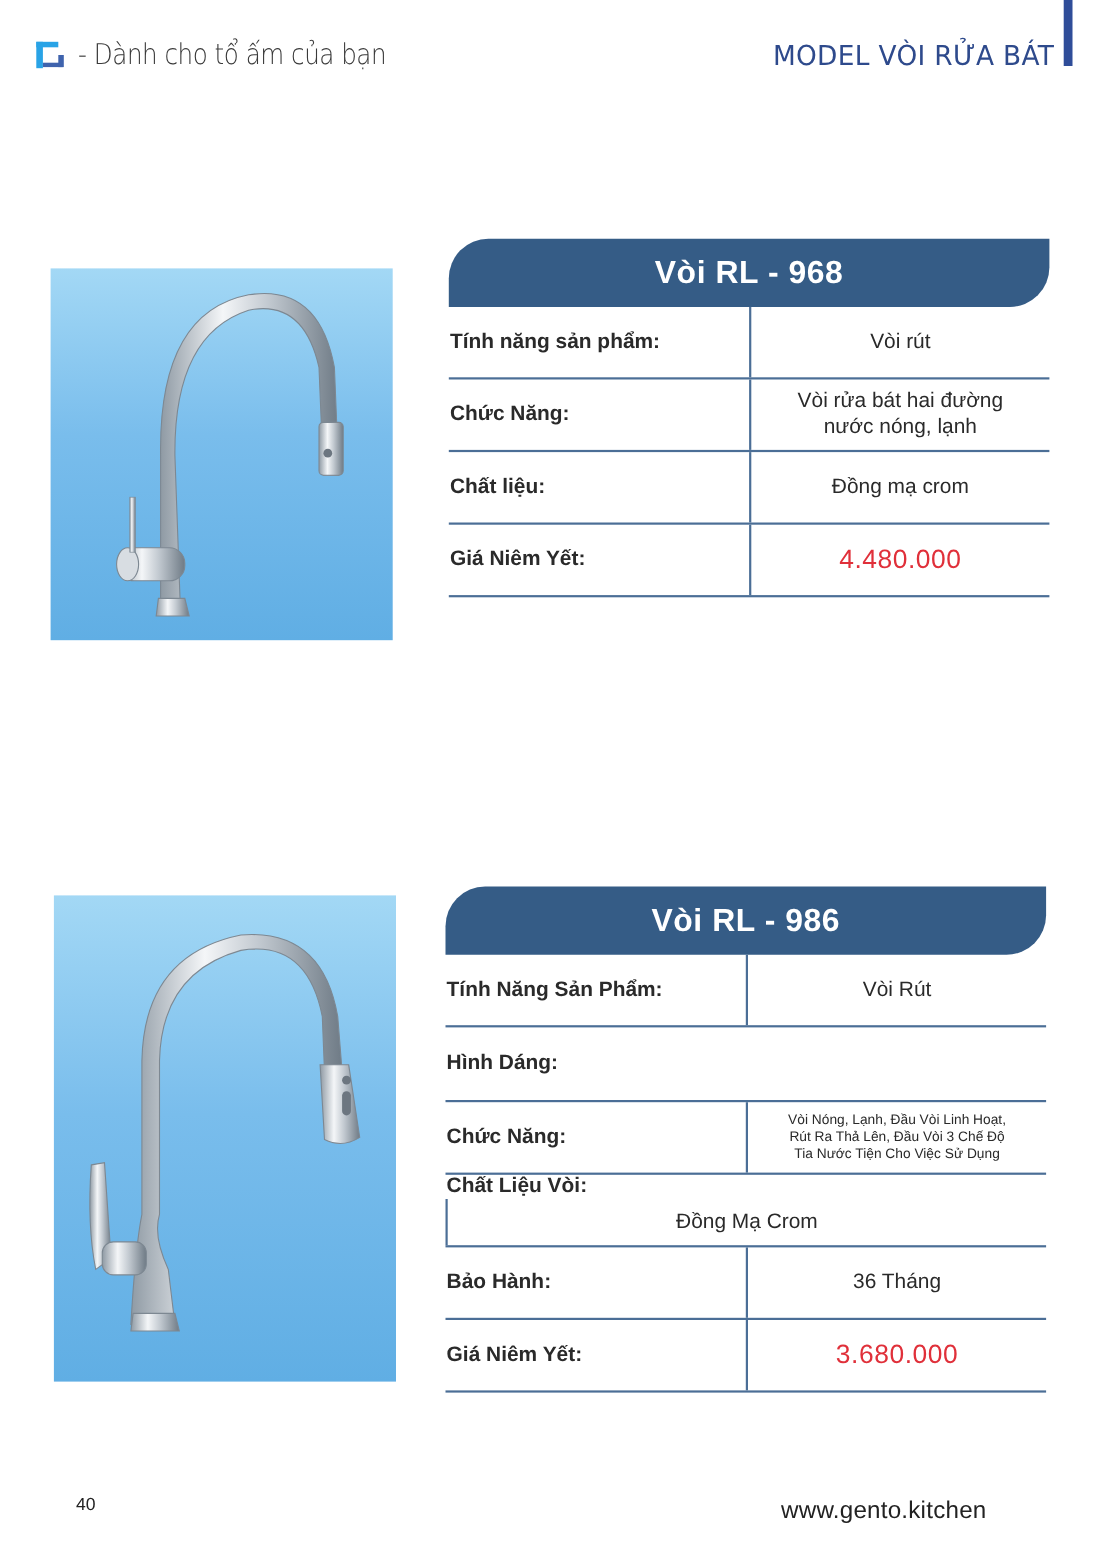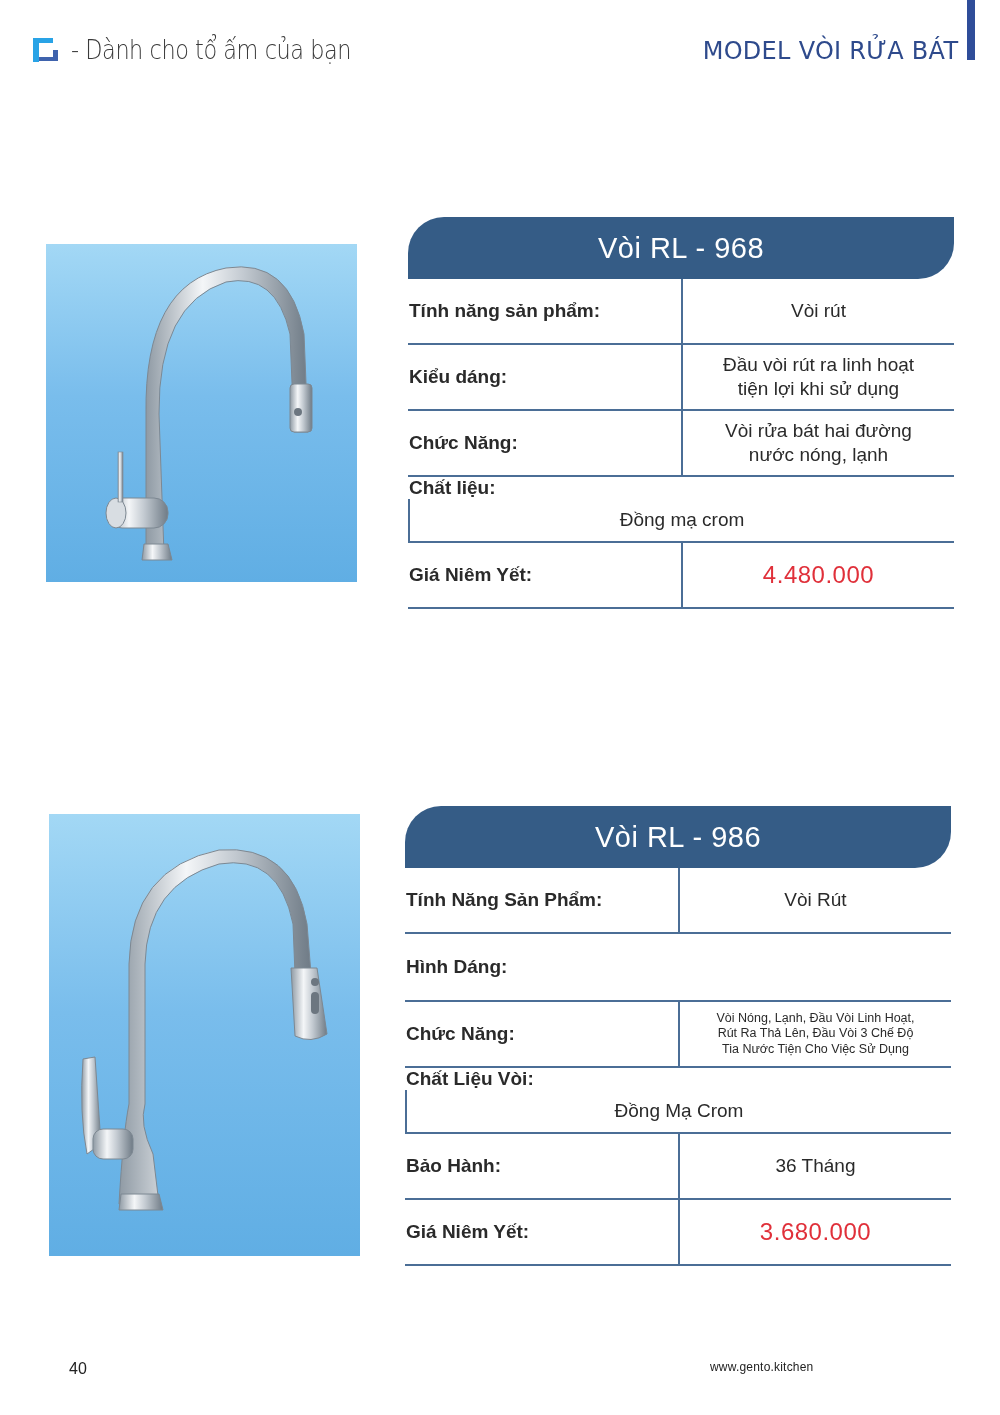--- a/index.html
+++ b/index.html
@@ -18,30 +18,30 @@
   .hdr-right { position: absolute; right: 42px; top: 30px; height: 40px; display: flex; align-items: center; }
   .section-title { font-family: "DejaVu Sans", sans-serif; font-size: 25px; color: #2e4a8c; letter-spacing: 0.3px; transform: scaleX(0.96); transform-origin: right center; white-space: nowrap; }
   .hdr-bar { position: absolute; right: 25px; top: 0; width: 8px; height: 60px; background: #2f4d99; }
 
   
   .pimg { position: absolute; background: linear-gradient(180deg, #a3d8f5 0%, #79bdec 45%, #60aee4 100%); overflow: hidden; }
   .pimg svg { position: absolute; left: 0; top: 0; width: 100%; height: 100%; }
 
   
   .card { position: absolute; }
-  .card-head { height: 62px; background: #355c86; border-top-left-radius: 36px; border-bottom-right-radius: 36px; color: #fff; font-weight: normal; font-size: 29px; display: flex; align-items: center; justify-content: center; letter-spacing: 0.5px; }
+  .card-head { height: 62px; background: #355c86; border-top-left-radius: 36px; border-bottom-right-radius: 36px; color: #fff; font-weight: bold; font-size: 29px; display: flex; align-items: center; justify-content: center; letter-spacing: 0.5px; }
   .row { display: flex; border-bottom: 2px solid #4b6e96; }
   .cell-l { width: 273px; display: flex; align-items: center; font-weight: bold; font-size: 19px; color: #2a2a2a; padding-left: 1px; }
   .cell-r { flex: 1; border-left: 2px solid #4b6e96; display: flex; align-items: center; justify-content: center; text-align: center; font-size: 19px; color: #2a2a2a; line-height: 1.27; padding: 4px 8px; }
   .cell-r.small { font-size: 12.5px; line-height: 1.22; }
   .cell-r.price { color: #e0303a; font-weight: normal; font-size: 24px; letter-spacing: 0.5px; }
 
   
   .pageno { position: absolute; left: 69px; top: 1360px; font-size: 16px; color: #222; }
-  .site { position: absolute; left: 710px; top: 1360px; font-size: 12px; color: #222; letter-spacing: 0.2px; }
+  .site { position: absolute; left: 710px; top: 1360px; font-size: 22px; color: #222; letter-spacing: 0.2px; }
 </style>
 </head>
 <body>
 
 <div class="hdr-left">
   <div class="logo">
     <div class="a"></div>
       <div class="b"></div>
       <div class="c"></div>
       <div class="d"></div>
@@ -78,30 +78,25 @@
   </svg>
 </div>
 
 <div class="card" style="left:408px; top:217px; width:546px;">
   <div class="card-head">Vòi RL - 968</div>
   <div class="row" style="height:66px;">
     <div class="cell-l">Tính năng sản phẩm:</div>
     <div class="cell-r">Vòi rút</div>
   </div>
   <div class="row" style="height:66px;">
-    <div class="cell-l">Kiểu dáng:</div>
-    <div class="cell-r" style="white-space:pre-line;">Đầu vòi rút ra linh hoạt
-tiện lợi khi sử dụng</div>
-  </div>
-  <div class="row" style="height:66px;">
     <div class="cell-l">Chức Năng:</div>
     <div class="cell-r" style="white-space:pre-line;">Vòi rửa bát hai đường
 nước nóng, lạnh</div>
   </div>
-  <div class="row" style="height:66px;flex-direction:column;">
+  <div class="row" style="height:66px;">
     <div class="cell-l">Chất liệu:</div>
     <div class="cell-r">Đồng mạ crom</div>
   </div>
   <div class="row" style="height:66px;">
     <div class="cell-l">Giá Niêm Yết:</div>
     <div class="cell-r price">4.480.000</div>
   </div>
 </div>
 
 <div class="pimg" style="left:49px; top:814px; width:311px; height:442px;">

